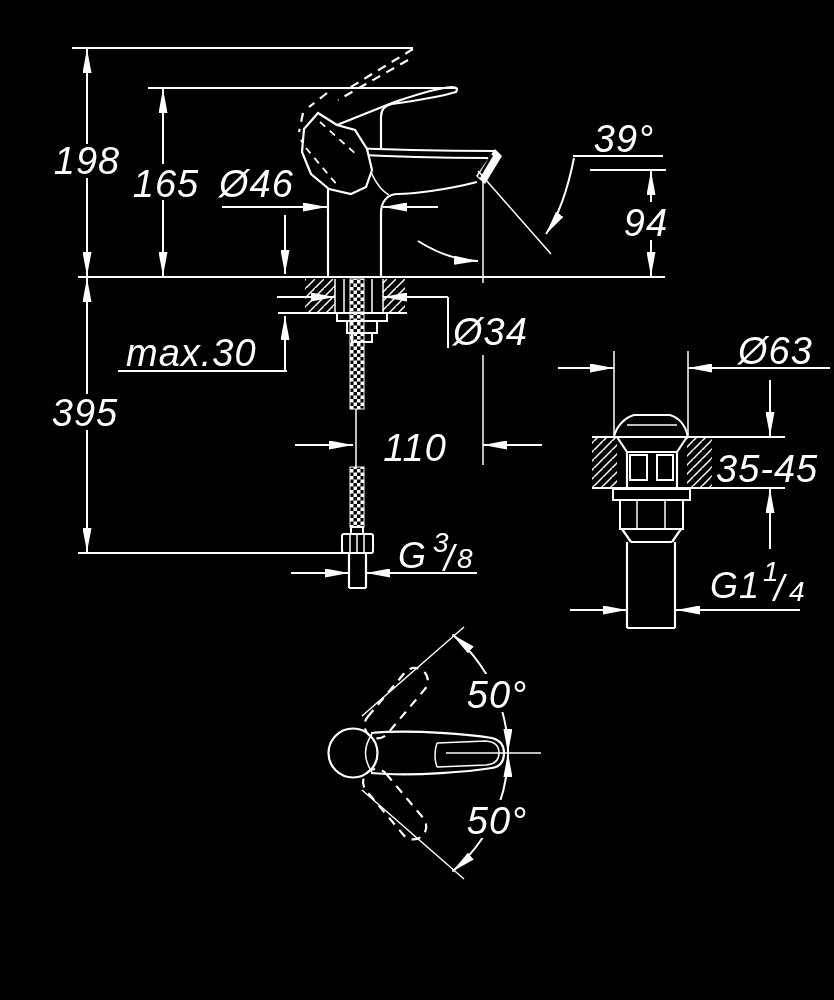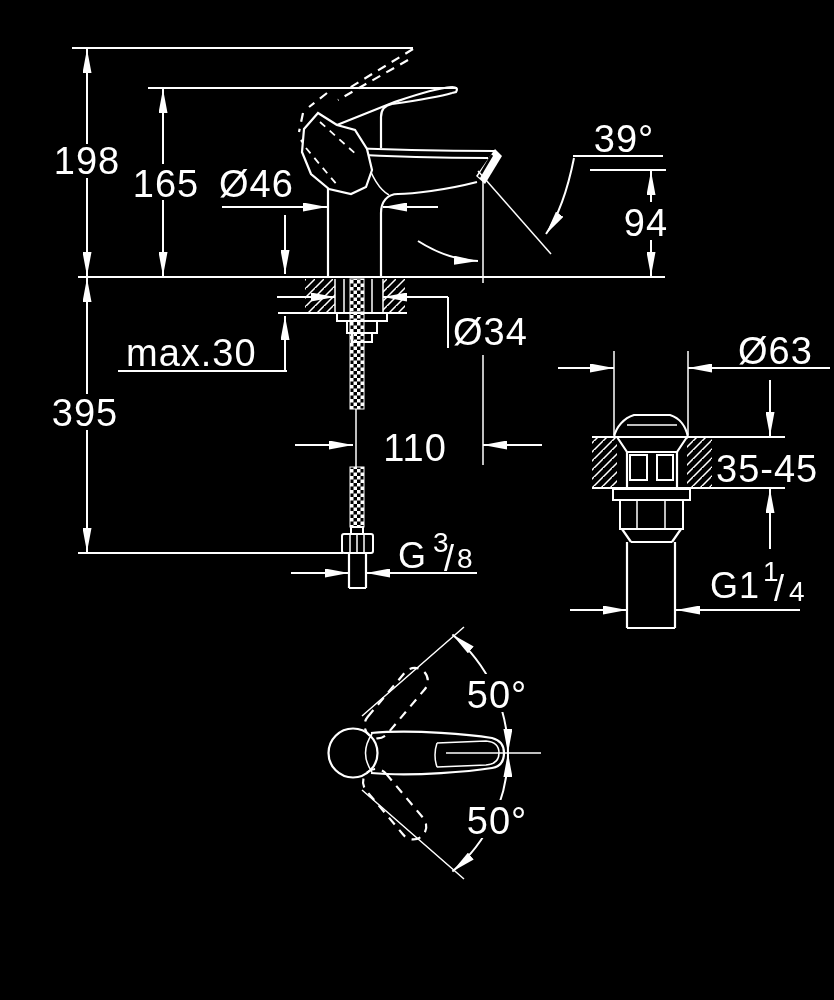--- a/index.html
+++ b/index.html
@@ -1,16 +1,16 @@
 <!DOCTYPE html>
 <html><head>
 <meta charset="utf-8">
 <style>
   html,body{margin:0;padding:0;background:#000;}
-  .stage{width:834px;height:1000px;background:#0ea5e9;position:relative;overflow:hidden;}
+  .stage{width:834px;height:1000px;background:#0ea5e9;position:relative;overflow:hidden;font-style:italic;}
   svg{display:block;}
   text{font-family:"Liberation Sans","DejaVu Sans",sans-serif;fill:#fff;letter-spacing:1px;}
   .lbl{font-size:38px;}
   .lbl-sm{font-size:28px;}
   .lbl-g{font-size:36px;}
   .ln{stroke:#fff;stroke-width:2.2;fill:none;}
   .dim{stroke:#fff;stroke-width:2;fill:none;}
   .thin{stroke:#fff;stroke-width:1.5;fill:none;}
   .dash{stroke:#fff;stroke-width:2.2;fill:none;stroke-dasharray:9 7;}
   .dash-th{stroke:#fff;stroke-width:1.8;fill:none;stroke-dasharray:7 6;}

